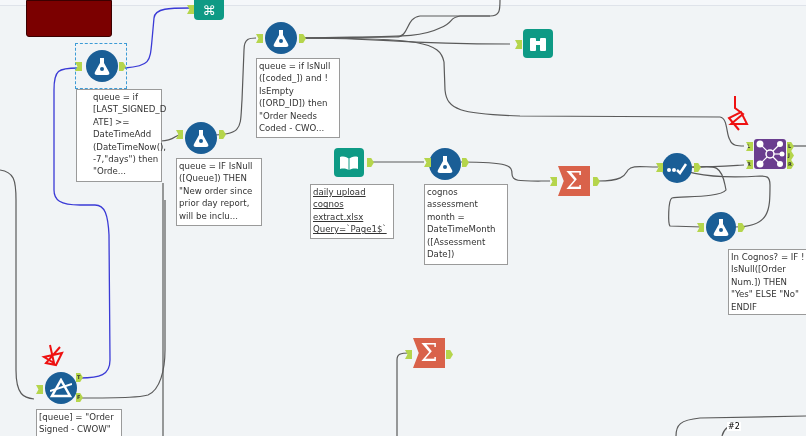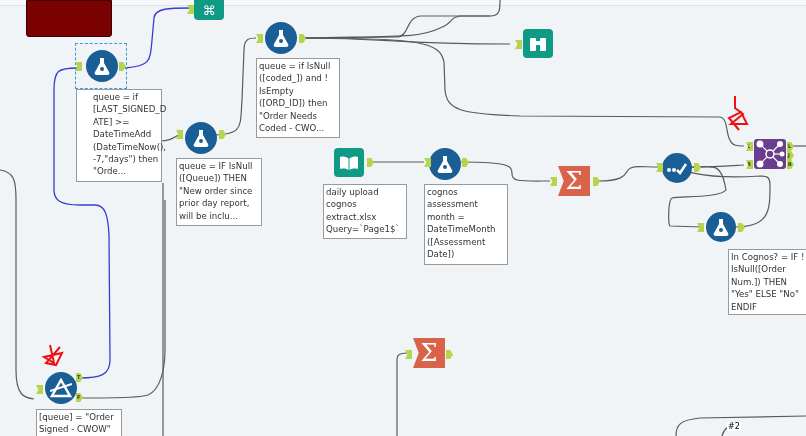--- a/index.html
+++ b/index.html
@@ -116,21 +116,21 @@
 "Order Needs
 Coded - CWO...</div>
 
 <div class="tool teal" style="left:334px;top:148px;width:30px;height:29px;">
   <svg width="20" height="16" viewBox="0 0 20 16">
       <path d="M1 2 C5 1 8 2 10 4 C12 2 15 1 19 2 L19 14 C15 13 12 14 10 15 C8 14 5 13 1 14Z" fill="#fff"></path>
       <path d="M10 4 L10 15" stroke="#0e9a85" stroke-width="1"></path>
     </svg>
 </div>
 <div class="anchor out" style="left:367px;top:158px;"></div>
-<div class="anno" style="left:323px;top:184px;width:84px;height:55px;">daily upload
+<div class="anno" style="left:310px;top:184px;width:84px;height:55px;text-decoration:underline;">daily upload
 cognos
 extract.xlsx
 Query=`Page1$`</div>
 
 <div class="tool circle" style="left:429px;top:148px;width:32px;height:32px;">
   <svg width="18" height="20" viewBox="0 0 18 20">
       <path d="M7 2h4v5l5 9c1 2 0 3-2 3H4c-2 0-3-1-2-3l5-9z" fill="#fff"></path>
       <circle cx="9" cy="13" r="2" fill="#1a5e96"></circle>
     </svg>
 </div>

